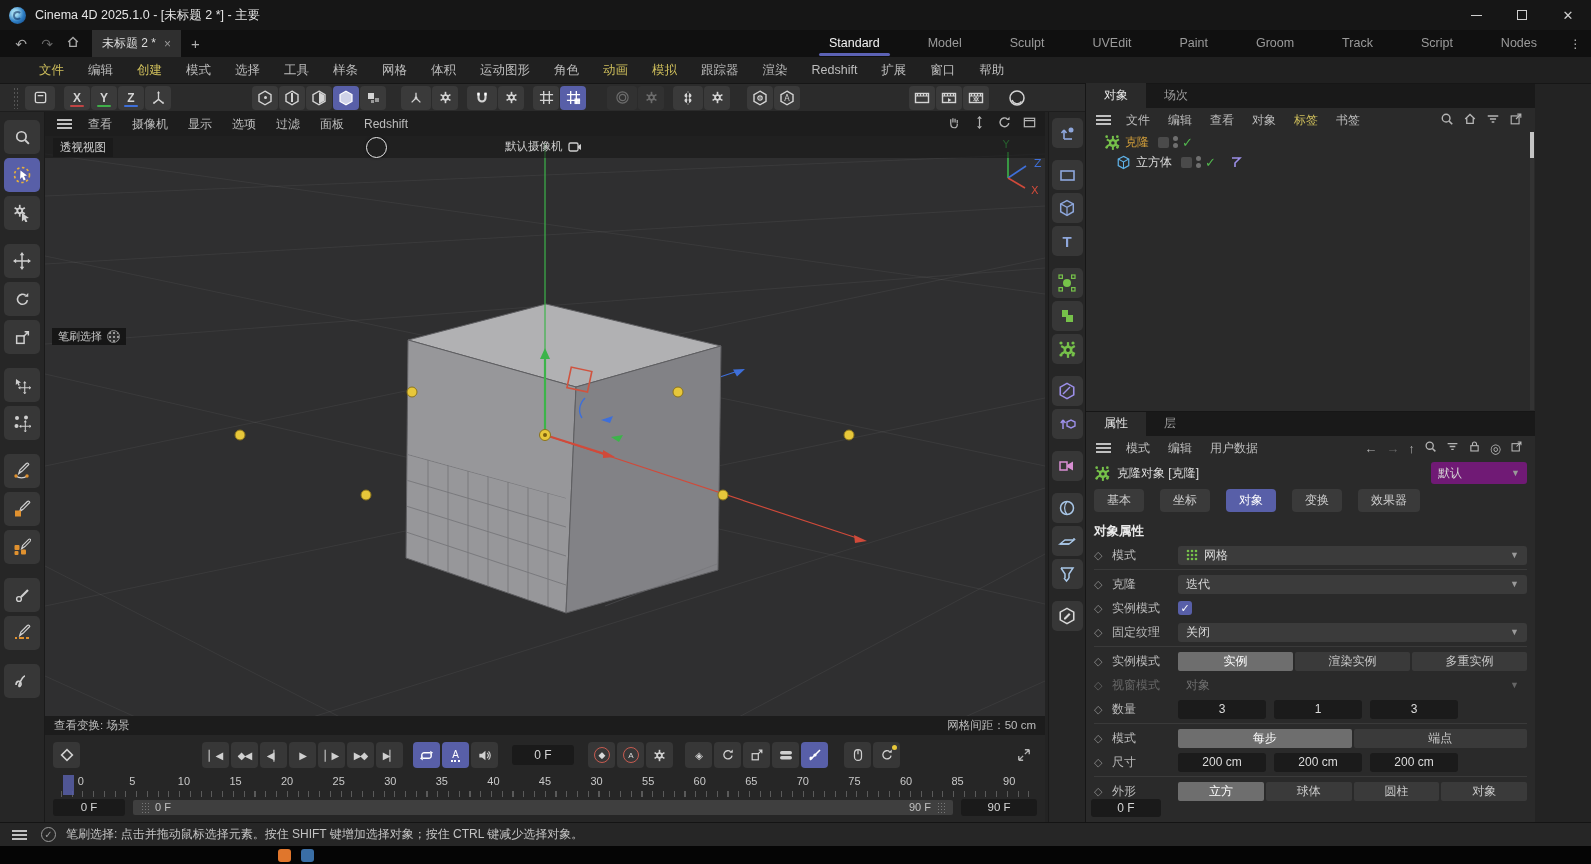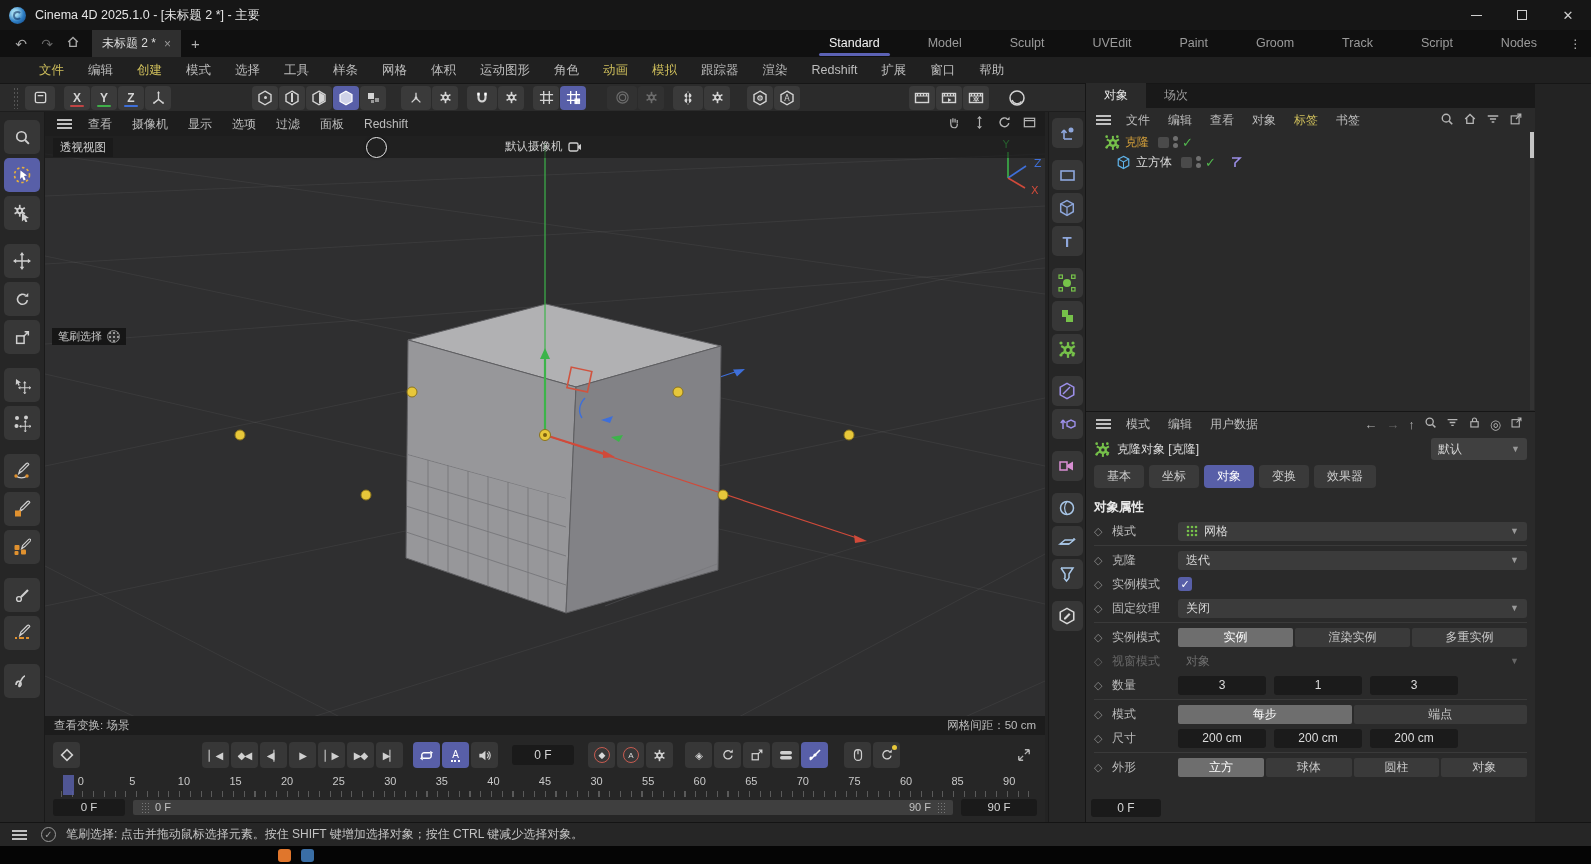--- a/index.html
+++ b/index.html
@@ -90,23 +90,23 @@
   .tree-ctl { display:flex; align-items:center; gap:4px; margin-left:4px; }
   .sqr { width:11px; height:11px; background:#4a4a4a; border-radius:2px; }
   .dots { display:flex; flex-direction:column; gap:2px; }
   .dots i { width:5px; height:5px; border-radius:50%; background:#6f6f6f; }
   .chk { color:#52b64e; font-weight:bold; font-size:13px; }
   #om-scroll { position:absolute; right:1px; top:0; width:4px; height:278px; background:#333; }
   #om-scroll i { display:block; width:4px; height:26px; background:#c4c4c4; }
 
   
   .am-objrow { display:flex; align-items:center; gap:7px; height:26px; padding:0 8px; }
-  #am-preset { margin-left:auto; width:96px; height:18px; background:#404040; border-radius:3px; display:flex; align-items:center; padding:11px 7px; color:#d5d5d5; }
+  #am-preset { margin-left:auto; width:96px; height:18px; background:#701a75; border-radius:3px; display:flex; align-items:center; padding:11px 7px; color:#d5d5d5; }
   #am-preset .car { margin-left:auto; color:#999; font-size:9px; }
-  .am-tabs2 { display:flex; gap:5px; padding:3px 8px 5px; }
+  .am-tabs2 { display:flex; gap:16px; padding:3px 8px 5px; }
   .am-tab2 { background:#3a3a3a; border-radius:4px; padding:3px 13px; color:#cdcdcd; font-size:12px; }
   .am-tab2.active { background:#585fa8; color:#fff; }
   #am-section { padding:6px 8px 4px; color:#e8e8e8; font-weight:bold; font-size:12.5px; }
   .arow { display:flex; align-items:center; height:22px; padding:0 8px; margin-bottom:2px; }
   .arow .dia { color:#8a8a8a; width:18px; font-size:11px; }
   .arow .lbl { width:58px; color:#b9b9b9; font-size:12px; white-space:nowrap; }
   .arow .ctl { margin-left:8px; flex:1; display:flex; align-items:center; gap:8px; }
   .dd { flex:1; height:19px; background:#3b3b3b; border-radius:3px; display:flex; align-items:center; gap:6px; padding:0 8px; color:#dadada; }
   .dd .car { margin-left:auto; color:#9a9a9a; font-size:9px; }
   .seg { flex:1; display:flex; gap:2px; }
@@ -868,20 +868,25 @@
           <svg width="13" height="13" viewBox="0 0 13 13" style="margin-left:10px">
               <path d="M2 2h8l-5 5v4" fill="none" stroke="#9c8fe8" stroke-width="1.6"></path>
             </svg>
         </span>
       </div>
       <div id="om-scroll">
           <i></i>
         </div>
     </div>
 
+    <div class="panel-tabs">
+
+    <div class="panel-tab active">属性</div>
+        <div class="panel-tab">层</div>
+      </div>
     <div class="panel-menu">
       <div class="hamb"></div>
       <div style="display:flex">
 
       <div class="menu-item">模式</div>
           <div class="menu-item">编辑</div>
           <div class="menu-item">用户数据</div>
         </div>
       <div class="pm-icons" style="font-size:13px">
         <span>←</span>

